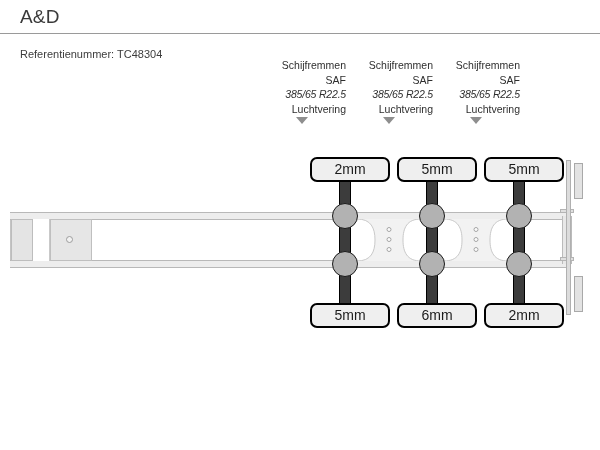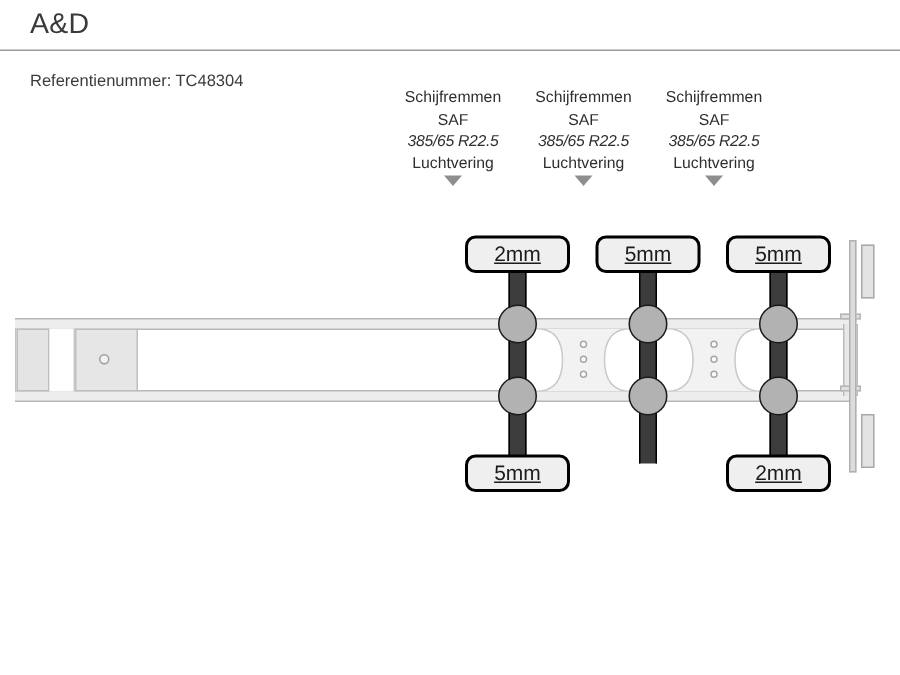--- a/index.html
+++ b/index.html
@@ -50,21 +50,21 @@
     top: 0;
     width: 600px;
     height: 450px;
   }
 
   
   .axle-annotation {
     position: absolute;
     top: 58px;
     width: 88px;
-    text-align: center;
+    text-align: right;
     font-size: 10.5px;
     line-height: 14.5px;
     color: #2e2e2e;
   }
   .axle-annotation .spec-line {
     display: block;
     white-space: nowrap;
   }
   .axle-annotation .spec-tire {
     letter-spacing: -0.2px;
@@ -200,31 +200,30 @@
     background: #b2b2b2;
     border: 1.5px solid #1a1a1a;
     box-sizing: border-box;
   }
   .wheel-hub.hub-top    { top: 53px; }
   .wheel-hub.hub-bottom { top: 101px; }
 
   
   .tread-box {
     position: absolute;
-    width: 70px;
+    width: 80px;
     height: 25px;
     background: #efefef;
     border: 2.5px solid #000000;
     border-radius: 7px;
     box-sizing: border-box;
     text-align: center;
     font-size: 14px;
     line-height: 20px;
     color: #1b1b1b;
-    text-decoration: underline;
   }
   .tread-box.box-top    { top: 157px; }
   .tread-box.box-bottom { top: 303px; }
 
   
   #rear-post {
     position: absolute;
     left: 566px;
     top: 160px;
     width: 5px;
@@ -356,15 +355,16 @@
     <div class="axle-bar"></div>
     <div class="wheel-hub hub-top"></div>
     <div class="wheel-hub hub-bottom"></div>
   </div>
 
   <div class="tread-box box-top" style="left:310px;">2mm</div>
   <div class="tread-box box-top" style="left:397px;">5mm</div>
   <div class="tread-box box-top" style="left:484px;">5mm</div>
 
   <div class="tread-box box-bottom" style="left:310px;">5mm</div>
+  <div class="tread-box box-bottom" style="left:397px;">6mm</div>
   <div class="tread-box box-bottom" style="left:484px;">2mm</div>
 
 </div>
 
 </body></html>

